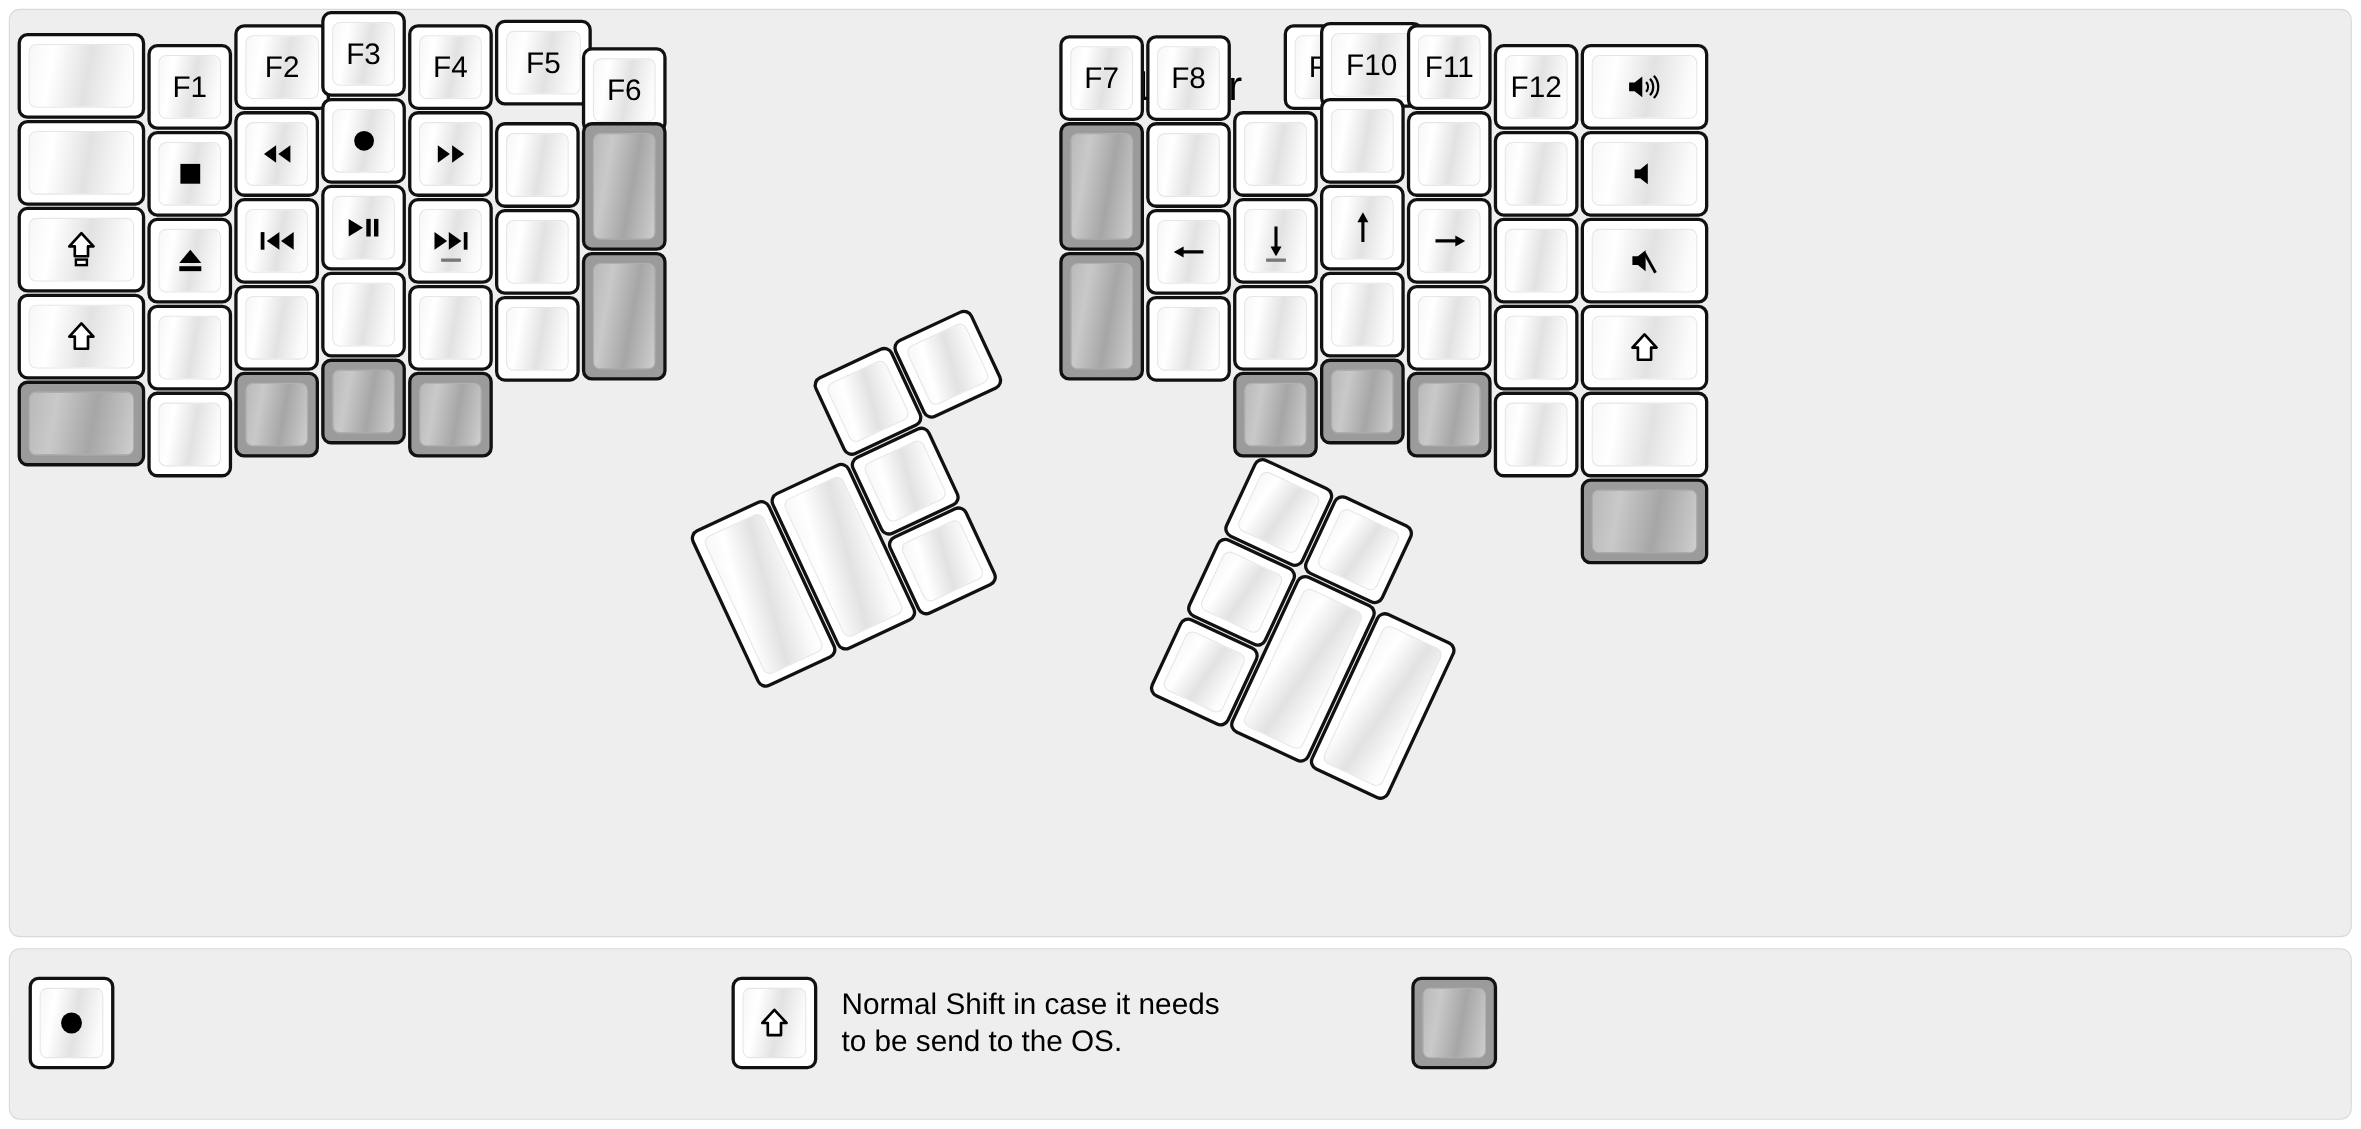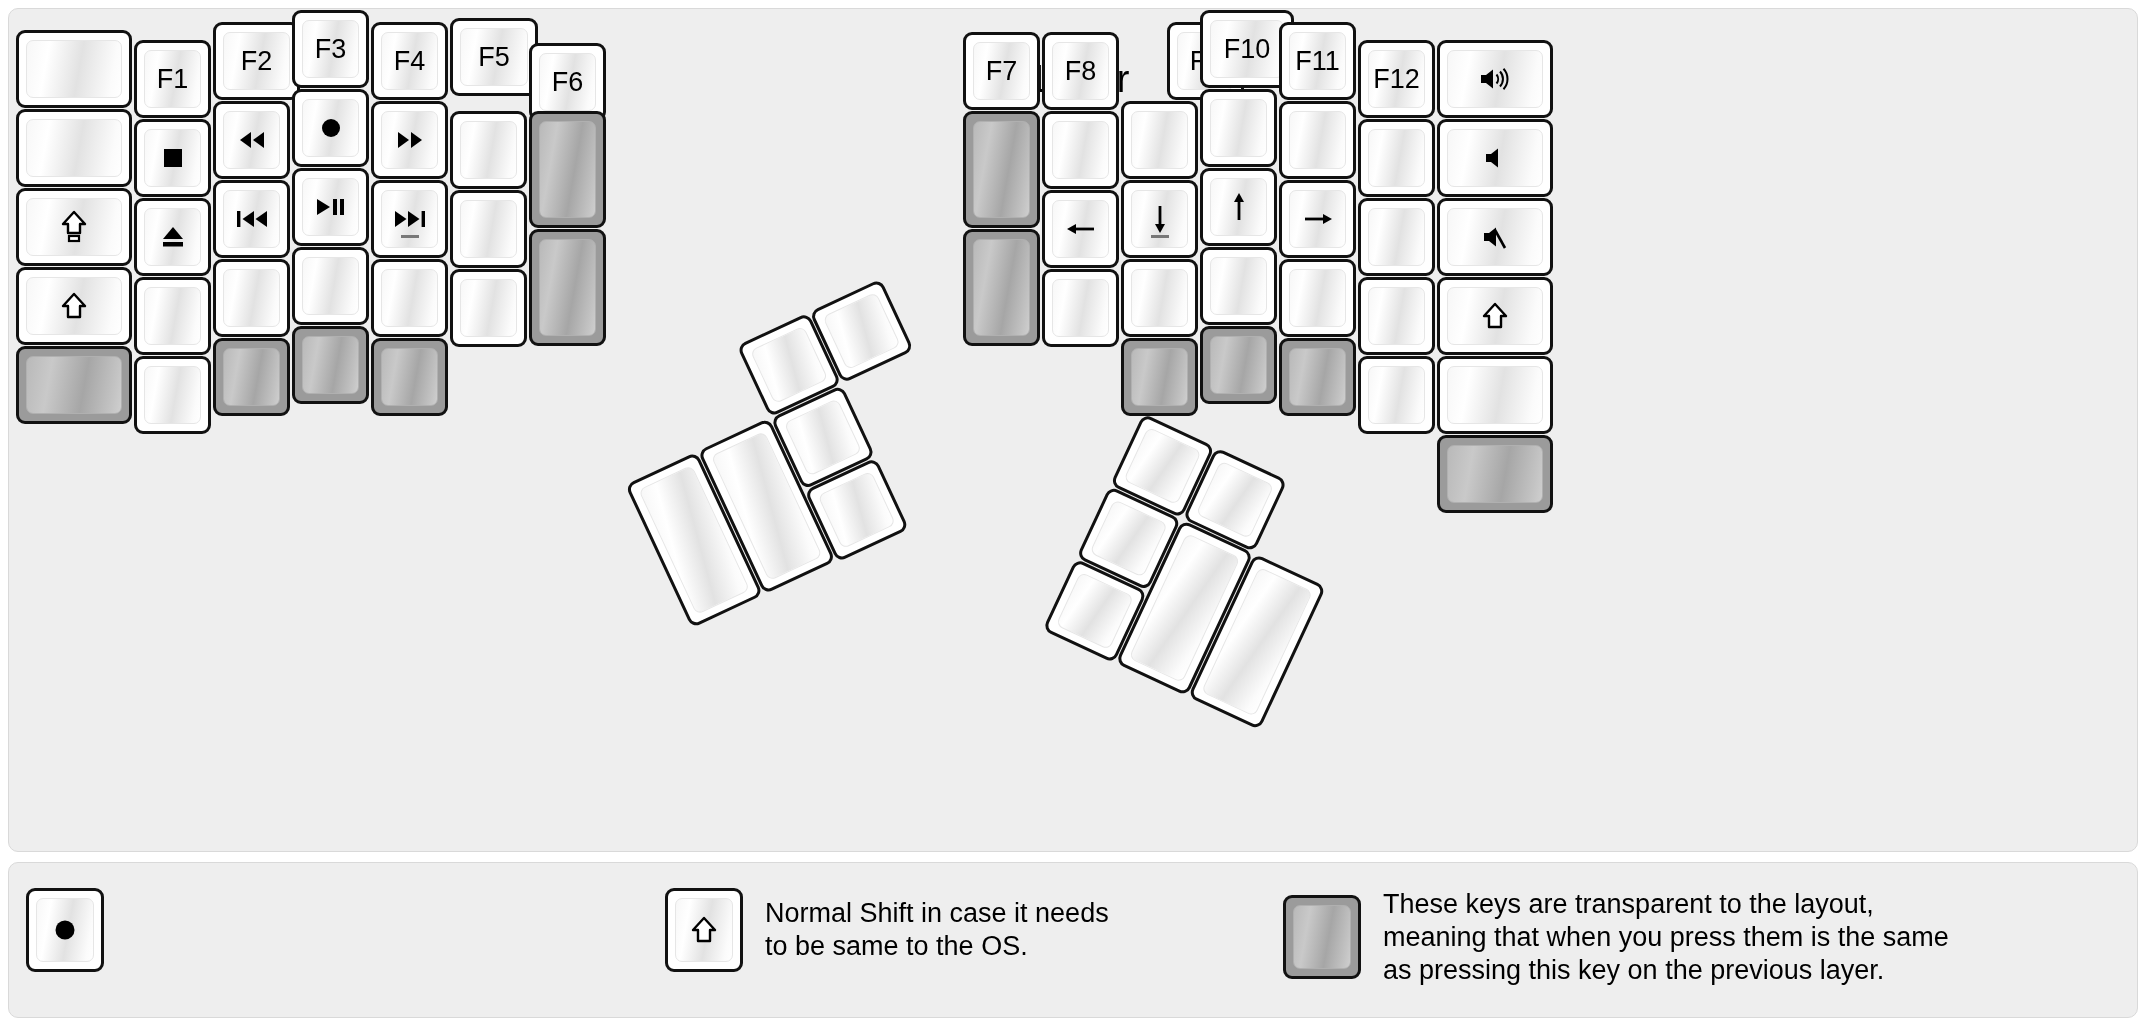--- a/index.html
+++ b/index.html
@@ -347,21 +347,21 @@
           </span>
           <span class="subdash"></span>
         </div>
       </div>
       <div class="key" style="left: 1121px; top: 259px; width: 77px; height: 78px;">
         <div class="cap"></div>
       </div>
       <div class="key trns" style="left: 1121px; top: 338px; width: 77px; height: 78px;">
         <div class="cap"></div>
       </div>
-      <div class="key" style="left: 1200px; top: 10px; width: 94px; height: 78px;">
+      <div class="key" style="left: 1200px; top: 20px; width: 94px; height: 78px;">
         <div class="cap">
           <span class="legendtxt">F10</span>
         </div>
       </div>
       <div class="key" style="left: 1200px; top: 89px; width: 77px; height: 78px;">
         <div class="cap"></div>
       </div>
       <div class="key" style="left: 1200px; top: 168px; width: 77px; height: 78px;">
         <div class="cap">
           <span>
@@ -524,25 +524,22 @@
 
   <div class="legend-item" id="legend-1" style="left:665px; top:888px;">
     <div class="legend-key">
       <div class="cap">
         <svg width="26" height="30" viewBox="0 0 26 30">
             <path d="M13 3 L24 15 L19 15 L19 26 L7 26 L7 15 L2 15 Z" fill="#fff" stroke="#000" stroke-width="2.4" stroke-linejoin="round"></path>
           </svg>
       </div>
     </div>
     <div class="legend-text">Normal Shift in case it needs
-to be same to the OS.</div>
+to be send to the OS.</div>
   </div>
 
   <div class="legend-item" id="legend-2" style="left:1283px; top:888px;">
     <div class="legend-key trns">
       <div class="cap"></div>
     </div>
-    <div class="legend-text">These keys are transparent to the layout,
-meaning that when you press them is the same
-as pressing this key on the previous layer.</div>
   </div>
 
 </div>
 
 </body></html>

